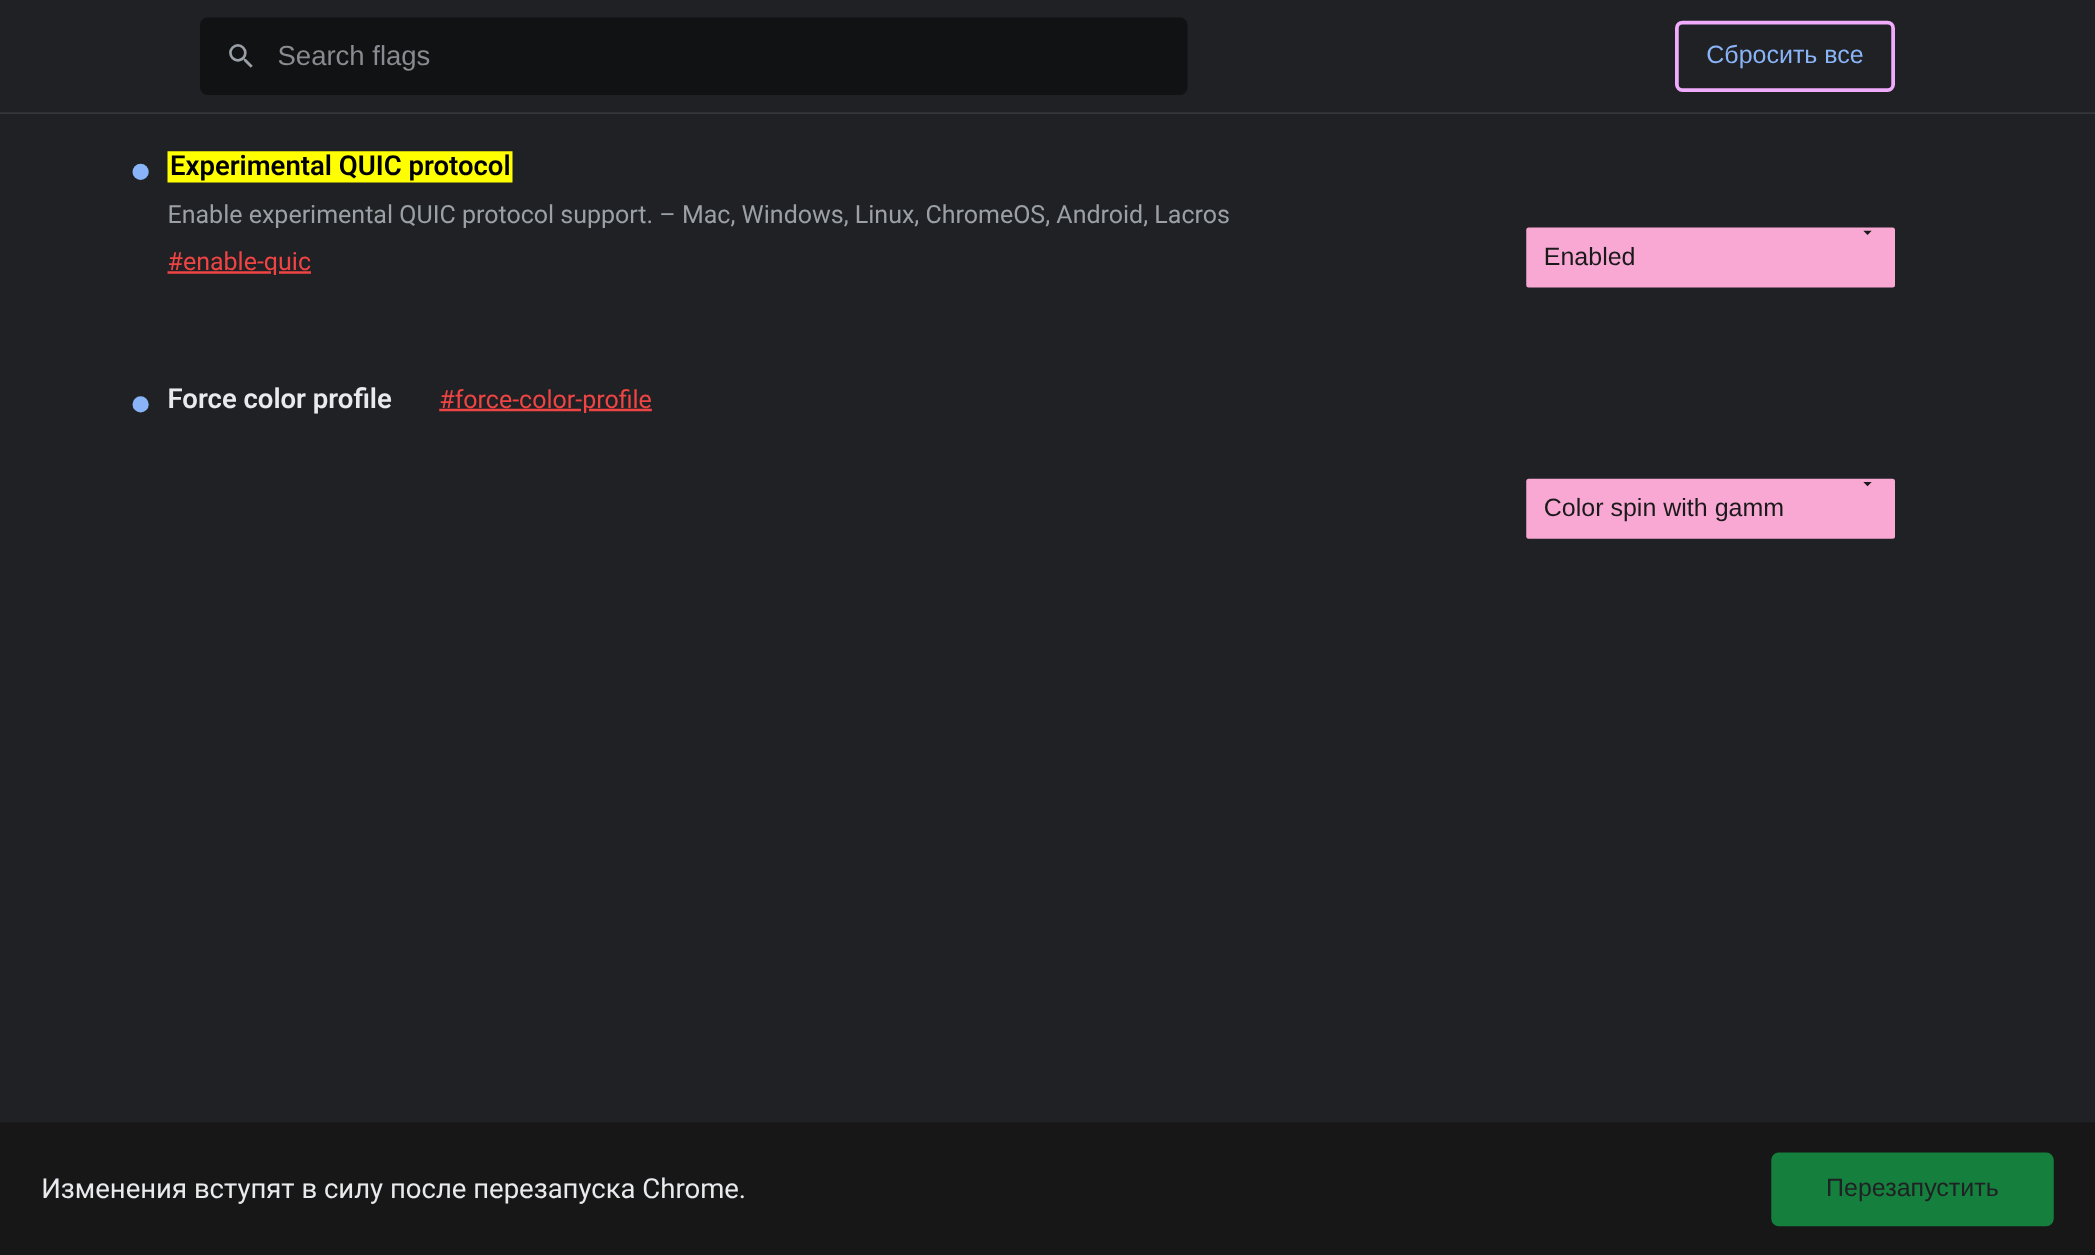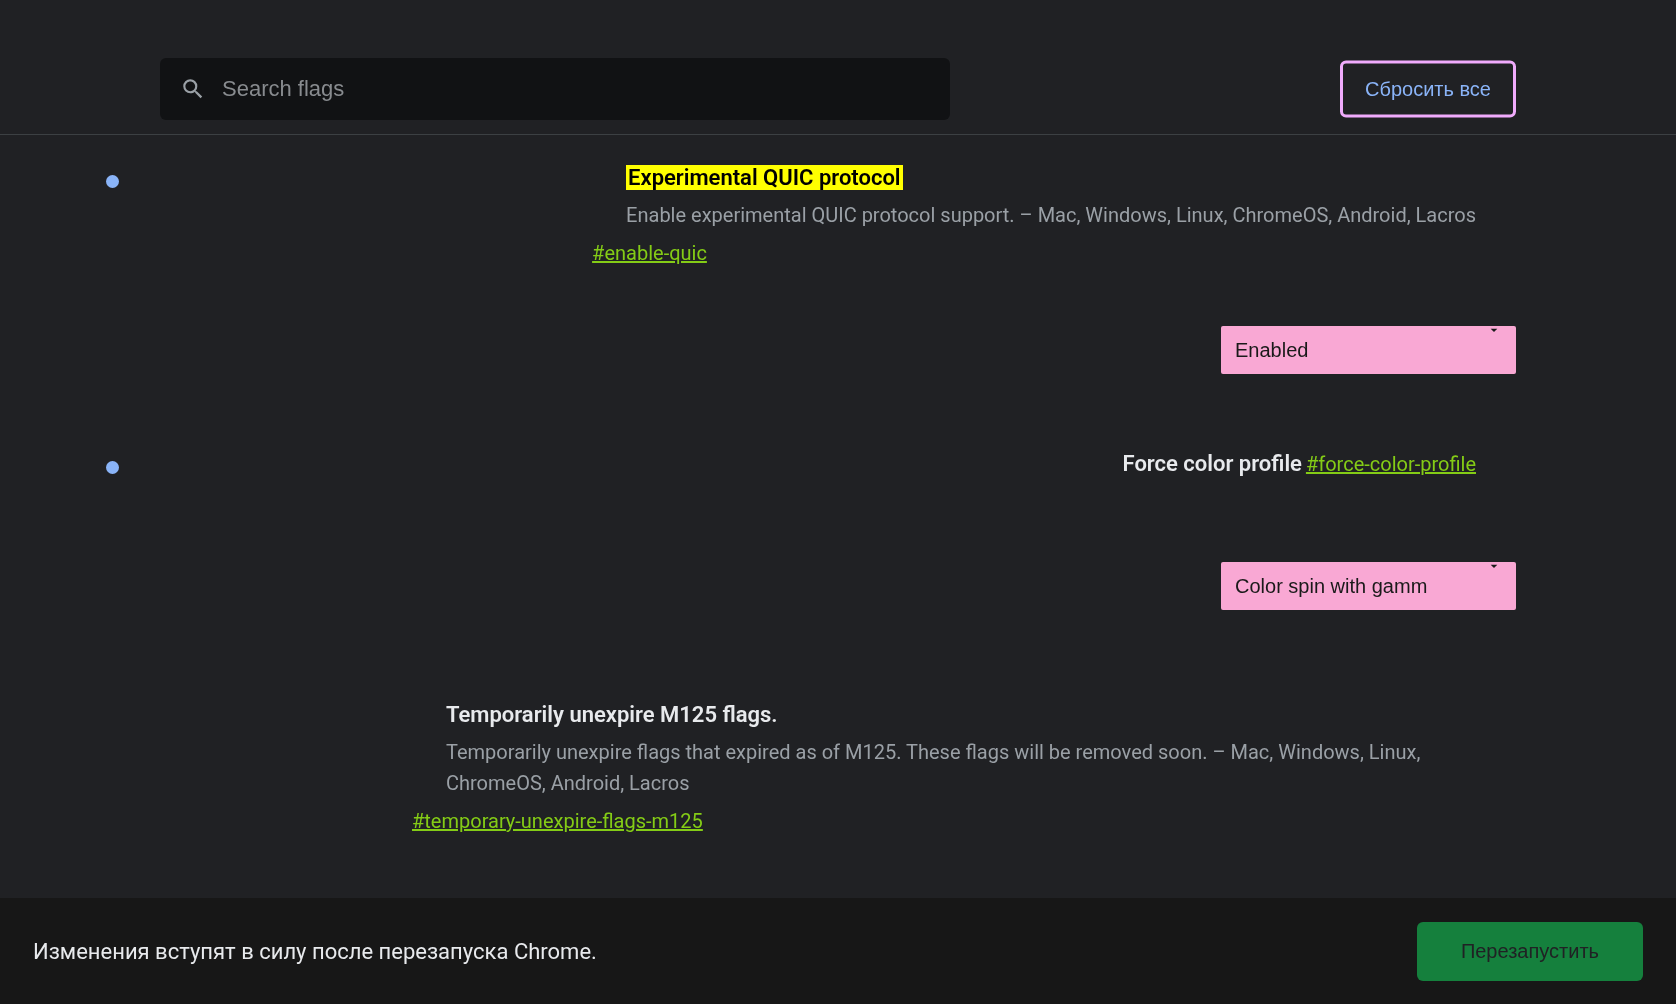--- a/index.html
+++ b/index.html
@@ -12,21 +12,20 @@
     height: 1004px;
     overflow: hidden;
     position: relative;
   }
   .header {
     display: flex;
     align-items: center;
     padding: 14px 0;
     border-bottom: 1px solid #3c4043;
     position: relative;
-    margin-top: 44px;
   }
   .search-wrap {
     margin-left: 160px;
     width: 790px;
     height: 62px;
     background: #111214;
     border-radius: 6px;
     display: flex;
     align-items: center;
     padding: 0 20px;
@@ -58,24 +57,23 @@
     font-size: 20px;
     padding: 14px 22px;
     border-radius: 6px;
     cursor: pointer;
   }
   .content {
     padding: 30px 160px 0 100px;
   }
   .flag {
     display: flex;
-    align-items: flex-end;
+    align-items: flex-start;
     margin-bottom: 56px;
     position: relative;
-    flex-direction: column;
   }
   .flag-left {
     flex: 1;
     padding-right: 40px;
   }
   .dot {
     position: absolute;
     left: 6px;
     top: 10px;
     width: 13px;
@@ -100,22 +98,23 @@
   .flag-desc {
     font-size: 20px;
     color: #9aa0a6;
     line-height: 1.55;
     margin-left: 34px;
     margin-bottom: 10px;
     max-width: 1030px;
   }
   .flag-hash {
     font-size: 20px;
-    color: #84cc16;
+    color: #ef4444;
     text-decoration: underline;
+    margin-left: 34px;
     cursor: pointer;
     display: inline-block;
   }
   .flag-select {
     width: 295px;
     height: 48px;
     font-size: 20px;
     border: none;
     padding: 0 40px 0 14px;
     appearance: none;
@@ -230,25 +229,20 @@
           <option>Color spin with gamm</option>
         </select>
         <svg class="chevron" viewBox="0 0 24 24">
             <path d="M7 10l5 5 5-5z"></path>
           </svg>
       </div>
     </div>
   </div>
 
   <div class="flag">
-    <div class="flag-left">
-      <span class="flag-title nodot">Temporarily unexpire M125 flags.</span>
-      <div class="flag-desc">Temporarily unexpire flags that expired as of M125. These flags will be removed soon. – Mac, Windows, Linux, ChromeOS, Android, Lacros</div>
-      <a class="flag-hash">#temporary-unexpire-flags-m125</a>
-    </div>
   </div>
 
 </div>
 
 <div class="footer">
   <div class="footer-text">Изменения вступят в силу после перезапуска Chrome.</div>
   <button class="restart-btn">Перезапустить</button>
 </div>
 
 </body></html>

